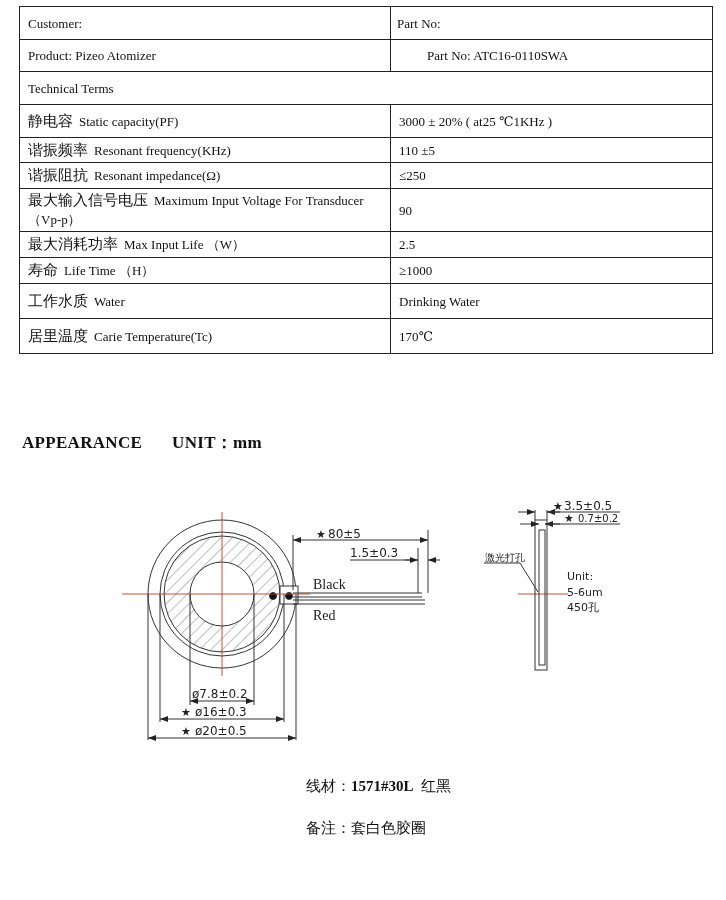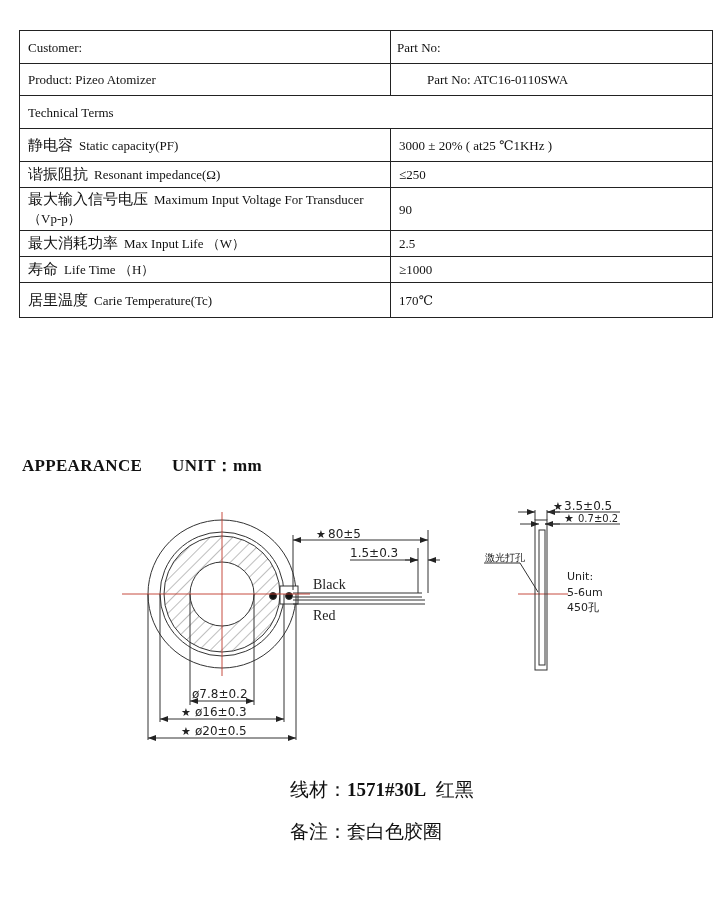--- a/index.html
+++ b/index.html
@@ -1,28 +1,28 @@
 <!DOCTYPE html>
 <html><head>
 <meta charset="utf-8">
 <style>
   html, body { margin:0; padding:0; background:#ffffff; }
   body { width:726px; height:900px; position:relative; overflow:hidden;
          font-family:"Liberation Serif", "DejaVu Serif", serif; color:#111; }
-  table.spec { position:absolute; left:19px; top:30px; width:693px;
+  table.spec { position:absolute; left:19px; top:6px; width:693px;
                border-collapse:collapse; table-layout:fixed; }
   table.spec td { border:1px solid #222; font-size:13px; padding:0 8px;
                   line-height:17px; vertical-align:middle; }
   table.spec td.val { text-align:left; }
   .cn { font-size:15px; margin-right:6px;margin-top:8px; }
   .heading { position:absolute; left:22px; top:431px; font-weight:bold;
-             font-size:17px; letter-spacing:0.3px;margin-top:23px; }
+             font-size:17px; letter-spacing:0.3px; }
   .heading .unit { margin-left:30px; }
   svg.drawing { position:absolute; left:0; top:480px; }
-  .note { position:absolute; left:290px; font-size:19px; }
+  .note { position:absolute; left:306px; font-size:15px; }
   .note b { font-weight:bold; }
 </style>
 </head>
 <body>
 
 <table class="spec">
   <colgroup>
       <col style="width:371px">
       <col style="width:322px">
     </colgroup>
@@ -35,35 +35,43 @@
     <td>Product: Pizeo Atomizer</td>
     <td style="padding-left:36px">Part No: ATC16-0110SWA</td>
   </tr>
   <tr style="height:33px">
     <td colspan="2" class="val">Technical Terms</td>
   </tr>
   <tr style="height:33px">
     <td><span class="cn">静电容</span><span>Static capacity(PF)</span></td>
     <td class="val">3000 ± 20% ( at25 ℃1KHz )</td>
   </tr>
+  <tr style="height:25px">
+    <td><span class="cn">谐振频率</span><span>Resonant frequency(KHz)</span></td>
+    <td class="val">110 ±5</td>
+  </tr>
   <tr style="height:26px">
     <td><span class="cn">谐振阻抗</span><span>Resonant impedance(Ω)</span></td>
     <td class="val">≤250</td>
   </tr>
   <tr style="height:43px">
     <td style="line-height:19px"><span class="cn">最大输入信号电压</span><span>Maximum Input Voltage For Transducer（Vp-p）</span></td>
     <td class="val">90</td>
   </tr>
   <tr style="height:26px">
     <td><span class="cn">最大消耗功率</span><span>Max Input  Life  （W）</span></td>
     <td class="val">2.5</td>
   </tr>
   <tr style="height:26px">
     <td><span class="cn">寿命</span><span>Life Time  （H）</span></td>
     <td class="val">≥1000</td>
+  </tr>
+  <tr style="height:35px">
+    <td><span class="cn">工作水质</span><span>Water</span></td>
+    <td class="val">Drinking Water</td>
   </tr>
   <tr style="height:35px">
     <td><span class="cn">居里温度</span><span>Carie Temperature(Tc)</span></td>
     <td class="val">170℃</td>
   </tr>
 </tbody>
   </table>
 
 <div class="heading">
   <span>APPEARANCE</span><span class="unit">UNIT：mm</span>

